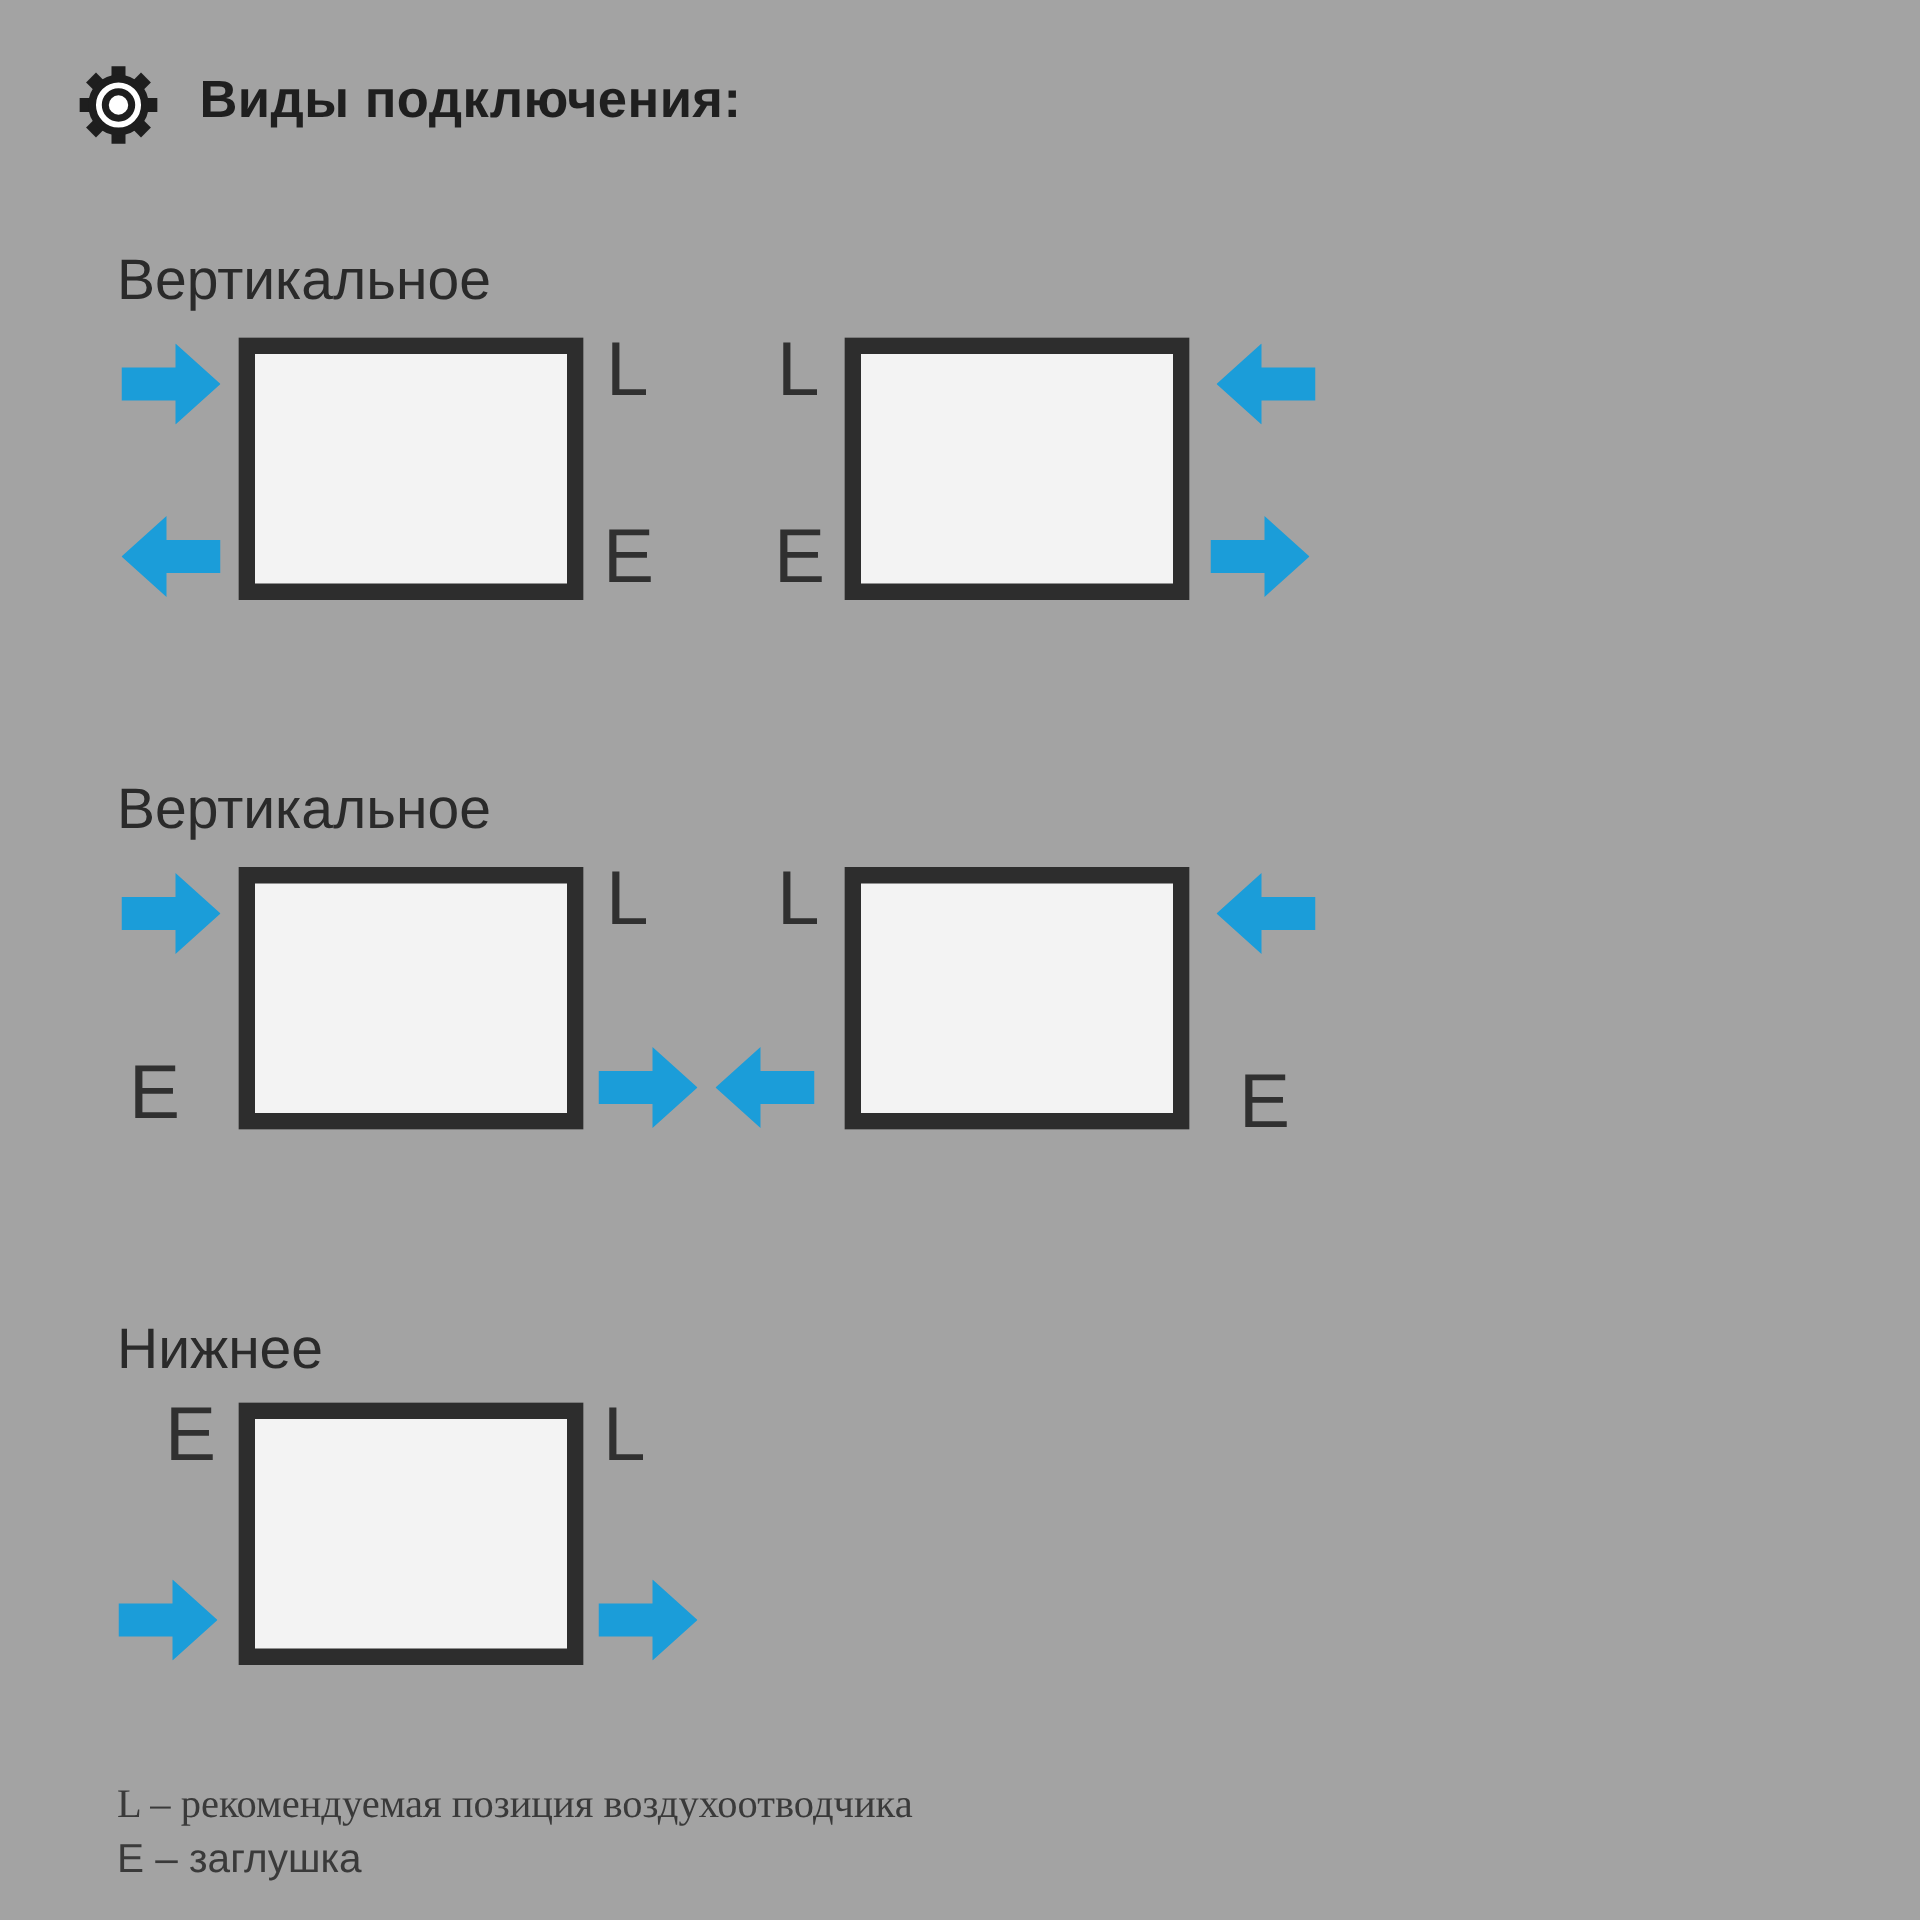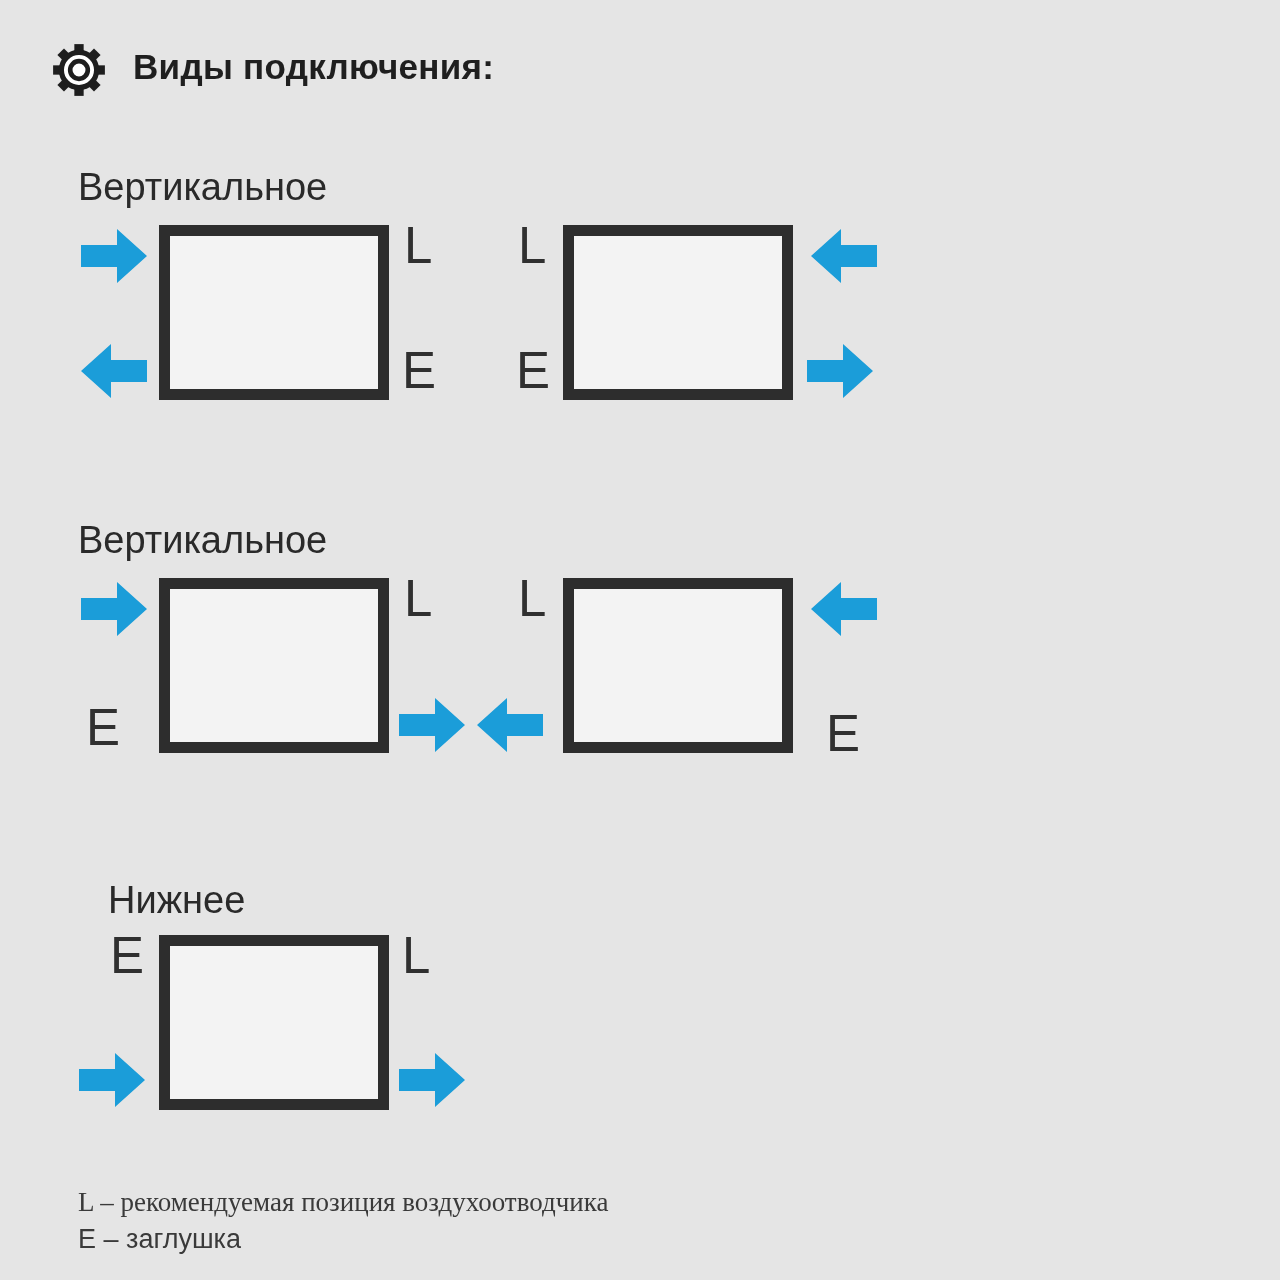--- a/index.html
+++ b/index.html
@@ -7,42 +7,42 @@
     --radiator-border:#2D2D2D;
     --radiator-fill:#F3F3F3;
     --text-dark:#1F1F1F;
     --text-mid:#303030;
   }
   *{margin:0;padding:0;box-sizing:border-box;}
   html,body{background:#fff;}
   .page{
     position:relative;
     width:1280px;height:1280px;
-    background:#e5e5e5;
+    background:#a3a3a3;
     font-family:"Liberation Sans","DejaVu Sans",sans-serif;
     overflow:hidden;
   }
   .abs{position:absolute;}
 
   
   .gear{left:50px;top:41px;width:58px;height:58px;}
   .title{
     left:133px;top:47px;
     font-size:35px;font-weight:700;color:var(--text-dark);
     letter-spacing:0.3px;white-space:nowrap;
   }
 
   
   .sec-label{
     font-size:38px;font-weight:400;color:#2A2A2A;
     line-height:1;white-space:nowrap;text-align:right;
   }
   .lbl-vertical{left:78px;top:168px;}
   .lbl-diagonal{left:78px;top:521px;}
-  .lbl-bottom{left:78px;top:881px;margin-left:30px;}
+  .lbl-bottom{left:78px;top:881px;}
 
   
   .radiator{
     width:230px;height:175px;
     border:11px solid var(--radiator-border);
     background:var(--radiator-fill);
   }
   .r1a{left:159px;top:225px;}
   .r1b{left:563px;top:225px;}
   .r2a{left:159px;top:578px;}

